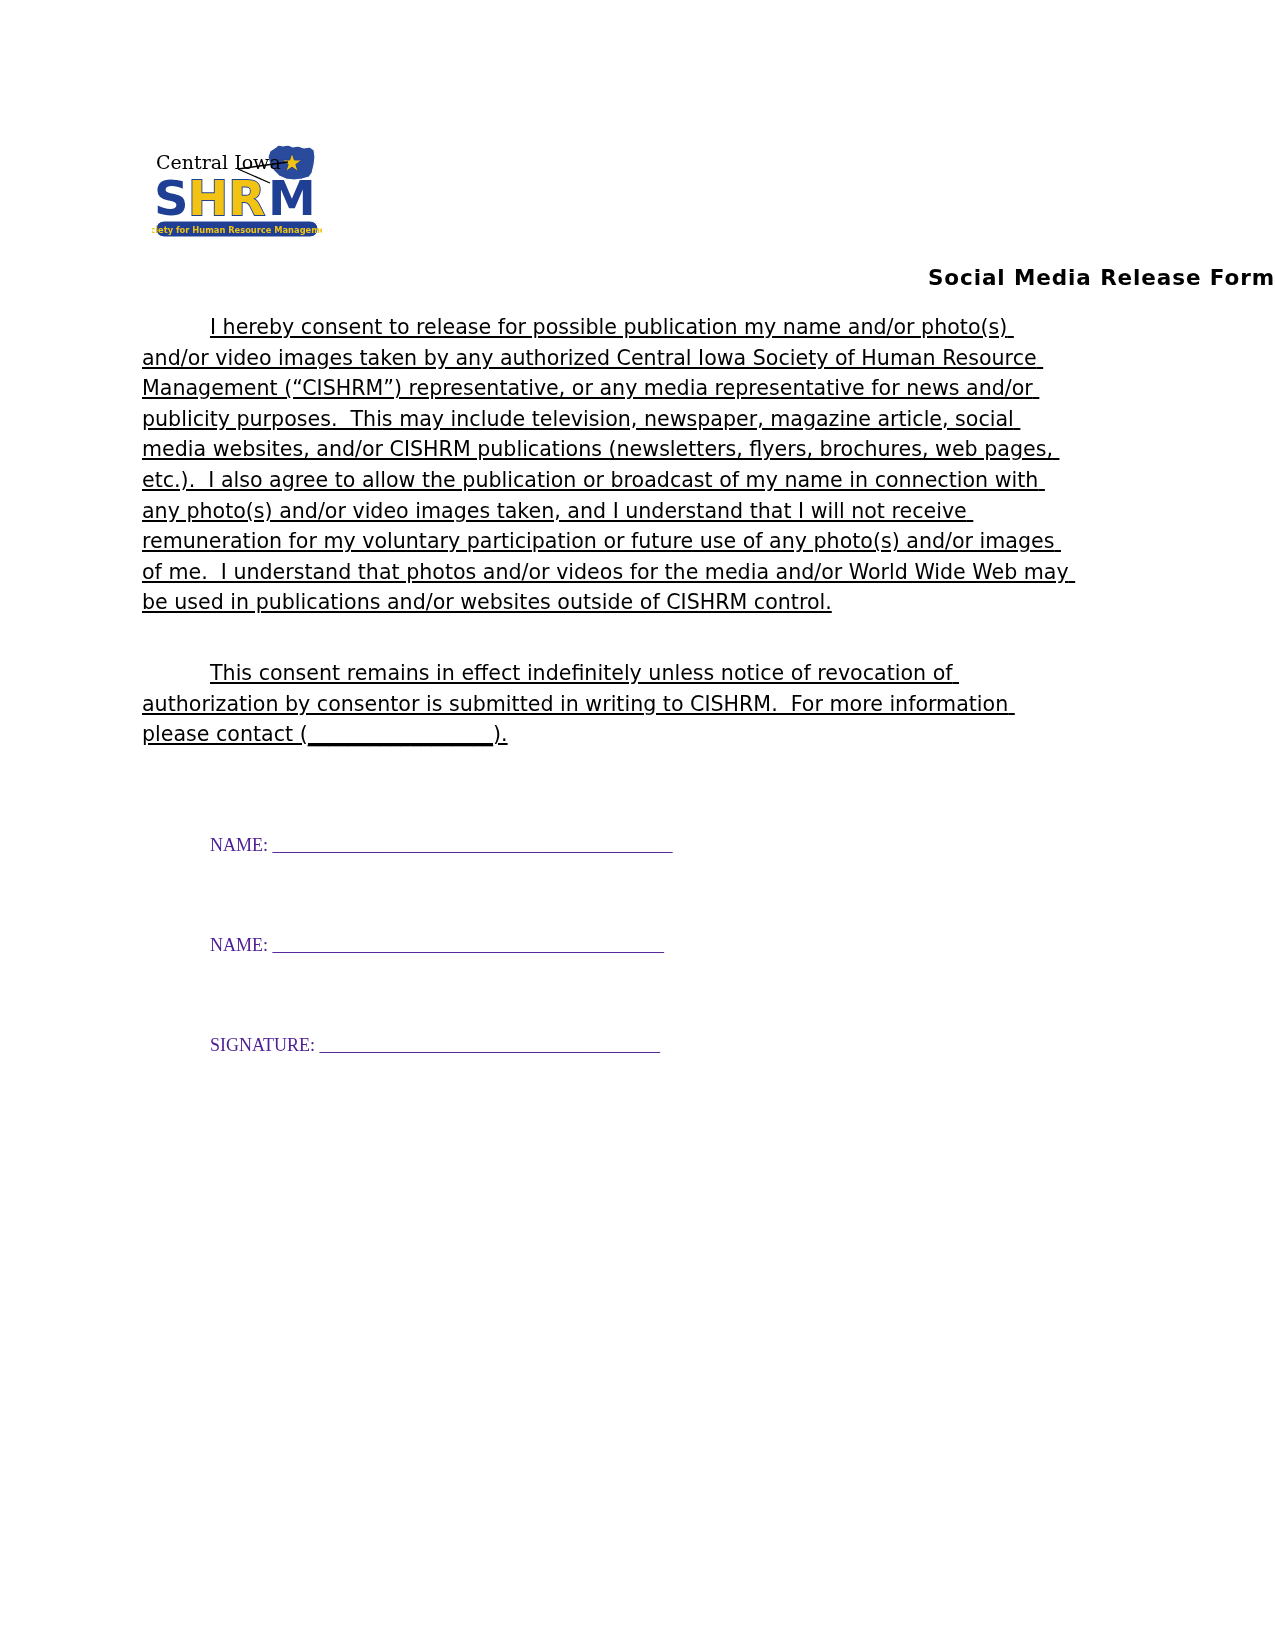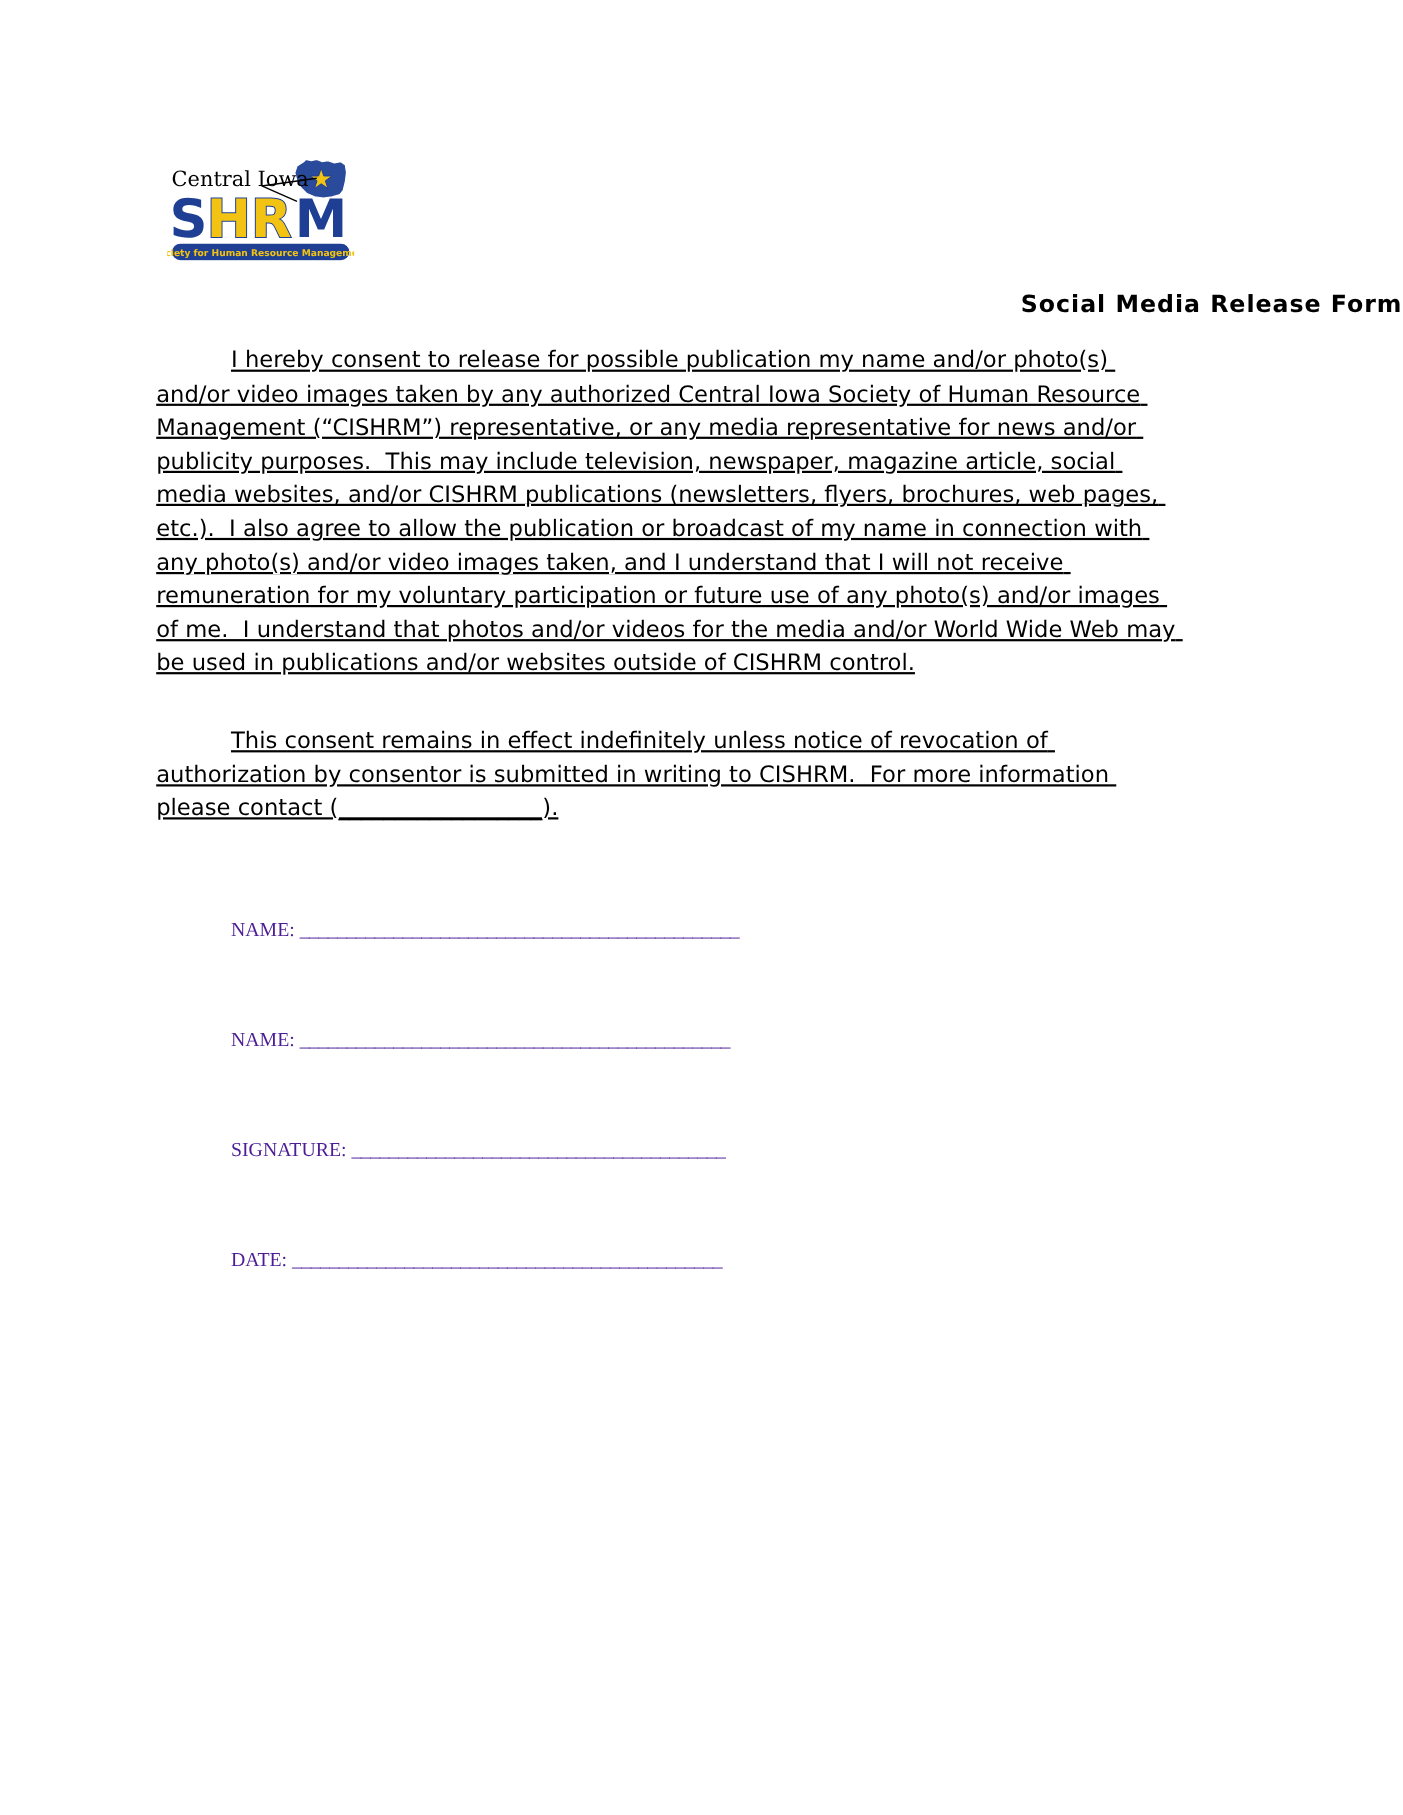--- a/index.html
+++ b/index.html
@@ -142,20 +142,16 @@
       <span class="field-label">NAME:</span>
       <span class="field-rule">______________________________________________</span>
     </div>
 
 
     <div class="field-row">
       <span class="field-label">SIGNATURE:</span>
       <span class="field-rule">________________________________________</span>
     </div>
 
-    <div class="field-row">
-      <span class="field-label">DATE:</span>
-      <span class="field-rule">______________________________________________</span>
-    </div>
 
   </div>
 
 </div>
 
 </body></html>

